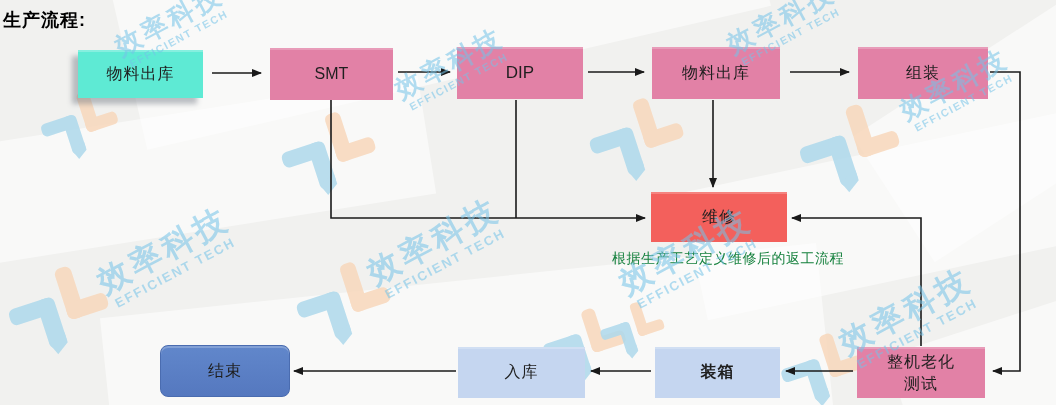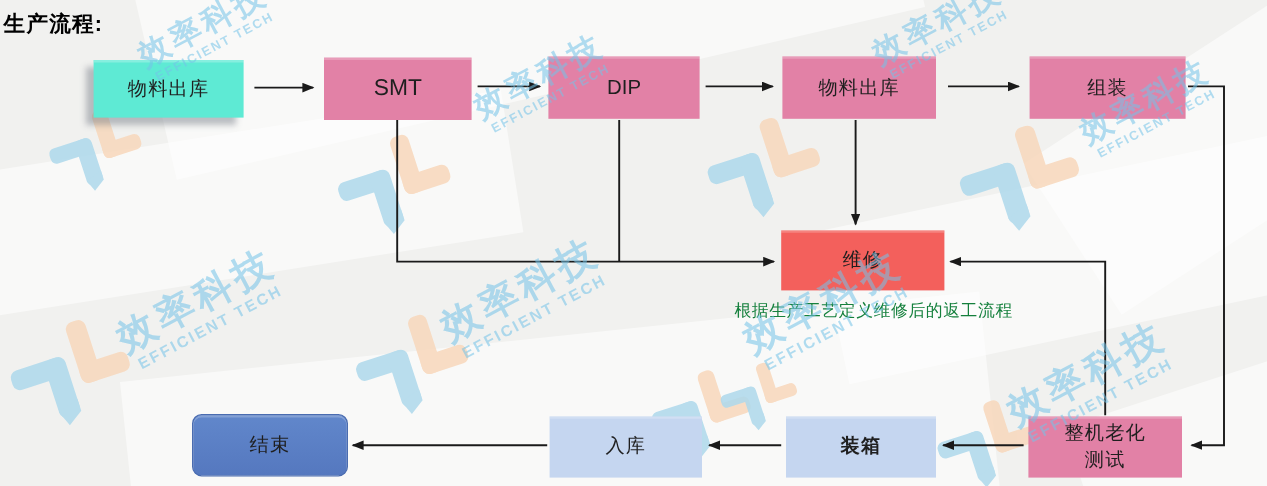--- a/index.html
+++ b/index.html
@@ -25,21 +25,21 @@
   
   .node{
     position:absolute;display:flex;align-items:center;justify-content:center;
     z-index:3;color:#1f1f1f;font-size:16px;letter-spacing:1px;text-align:center;
     box-shadow:inset 0 2px 0 rgba(255,255,255,.22);
   }
   .pink{background:#E281A6;}
   .lightblue{background:#C5D6F0;text-align:center;}
   #n-material{left:78px;top:50px;width:125px;height:48px;background:#5eead4;
     box-shadow:-6px 6px 5px rgba(110,118,128,.45), inset 0 2px 0 rgba(255,255,255,.25);}
-  #n-smt{left:270px;top:48px;width:123px;height:52px;font-size:19px;letter-spacing:0;}
+  #n-smt{left:270px;top:48px;width:123px;height:52px;font-size:16px;letter-spacing:0;}
   #n-dip{left:457px;top:47px;width:126px;height:52px;font-size:17px;letter-spacing:0;}
   #n-etest{left:652px;top:47px;width:128px;height:52px;}
   #n-assembly{left:858px;top:47px;width:130px;height:52px;}
   #n-repair{left:651px;top:192px;width:136px;height:50px;background:#F3605C;font-family:Liberation Mono, monospace;}
   #n-aging{left:857px;top:347px;width:128px;height:51px;line-height:1.35;}
   #n-aging .lbl{max-width:72px;}
   #n-packing{left:655px;top:347px;width:125px;height:51px;font-weight:bold;}
   #n-warehouse{left:458px;top:347px;width:127px;height:51px;}
   #n-end{left:160px;top:345px;width:128px;height:50px;border-radius:8px;
     background:linear-gradient(#6187cb,#5578bf);border:1px solid #4a6cb0;}

